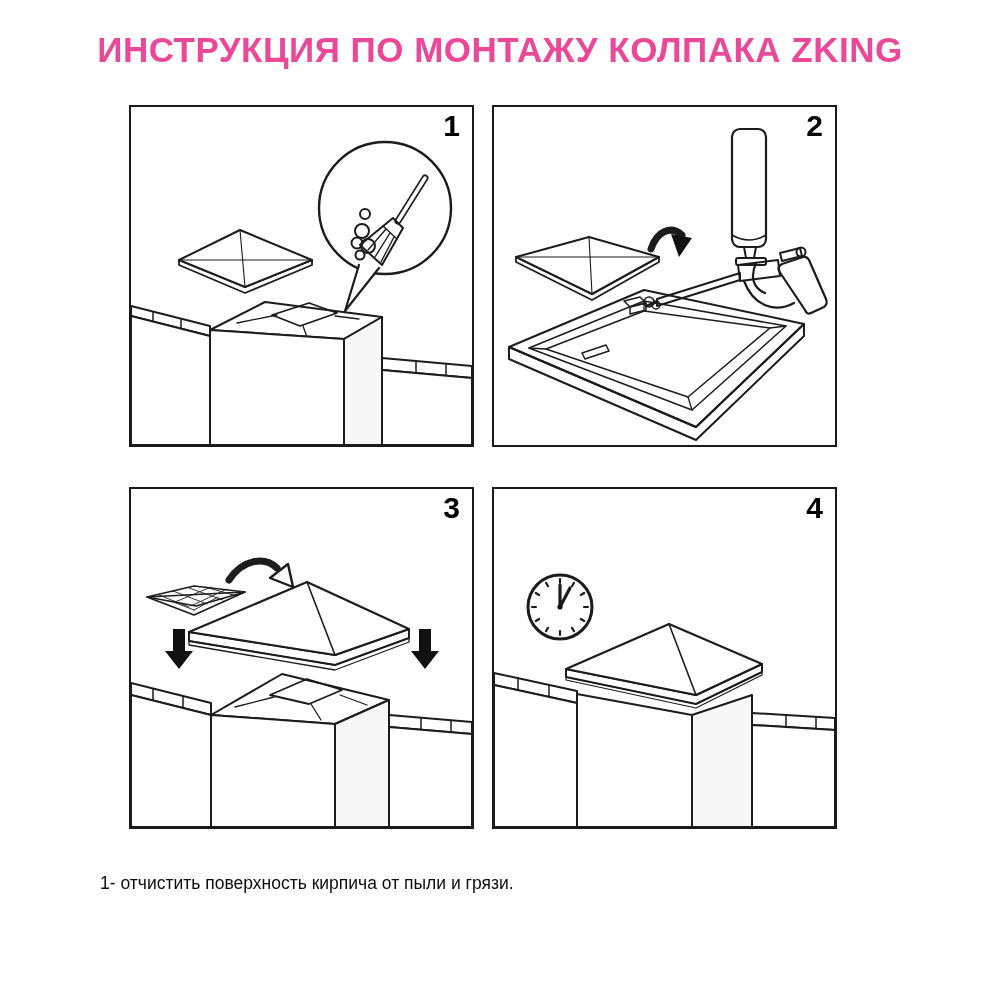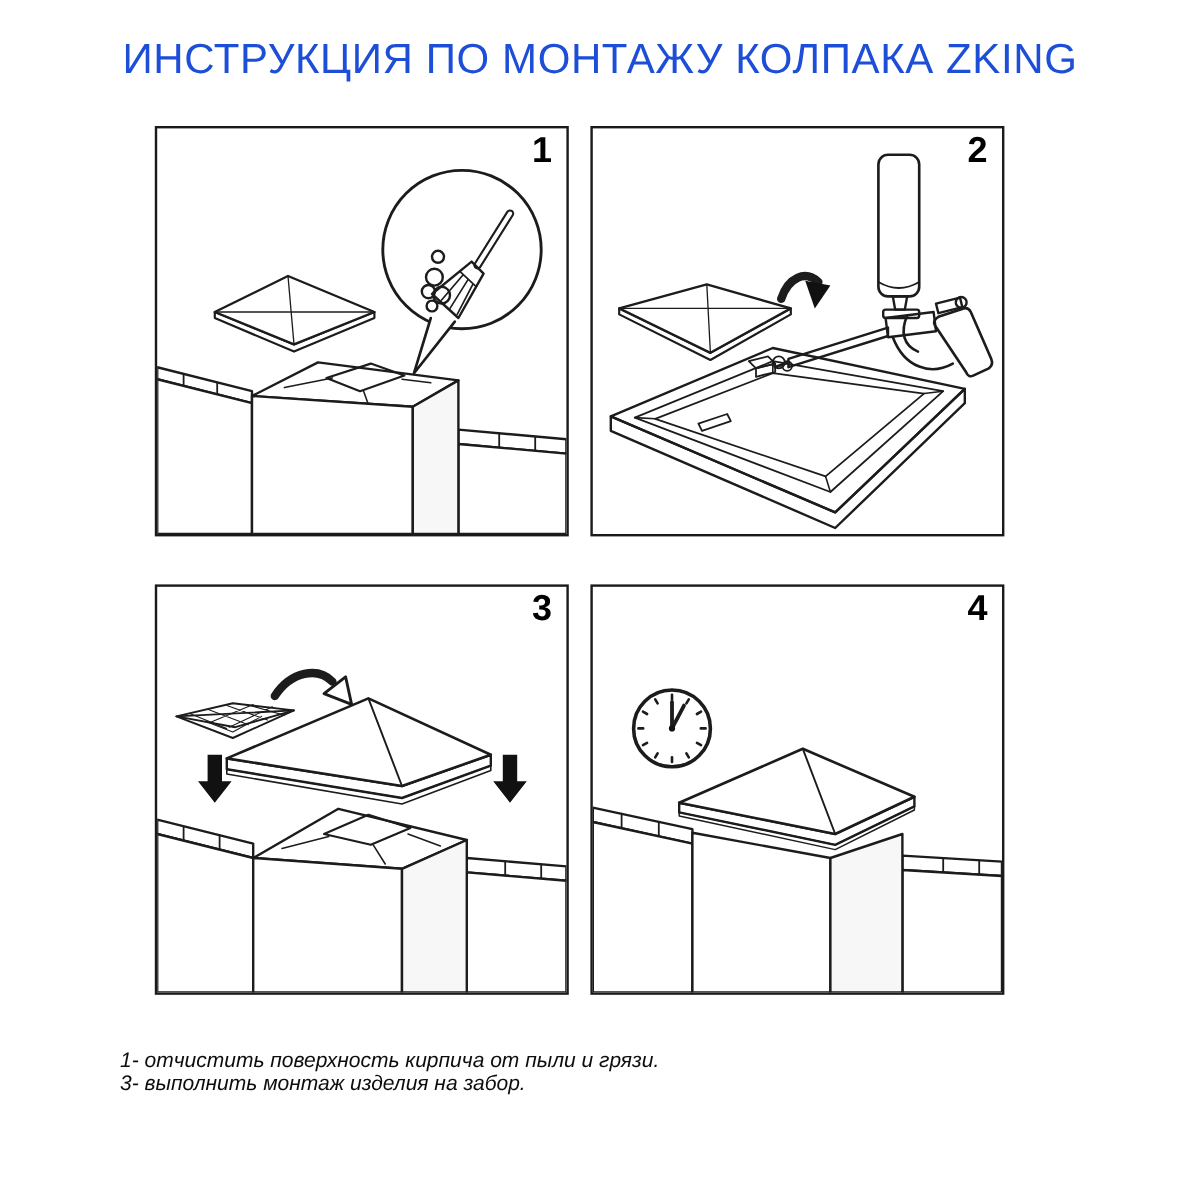--- a/index.html
+++ b/index.html
@@ -1,22 +1,22 @@
 <!DOCTYPE html>
 <html><head>
 <meta charset="utf-8">
 <style>
   html,body{margin:0;padding:0;background:#fff;}
   body{width:1000px;height:1000px;position:relative;font-family:"Liberation Sans","DejaVu Sans",sans-serif;color:#0d0d0d;overflow:hidden;}
-  .title{position:absolute;top:30px;left:0;width:1000px;text-align:center;font-size:35px;font-weight:400;letter-spacing:.5px;color:#1d4ed8;white-space:nowrap;}
+  .title{position:absolute;top:30px;left:0;width:1000px;text-align:center;font-size:35px;font-weight:700;letter-spacing:.5px;color:#ec4899;white-space:nowrap;}
   .panel{position:absolute;width:341px;height:338px;border:2px solid #1a1a1a;background:#fff;}
   #p1{left:129px;top:105px}#p2{left:492px;top:105px}#p3{left:129px;top:487px}#p4{left:492px;top:487px}
   .num{position:absolute;top:2px;right:12px;font-size:30px;font-weight:700;color:#000;}
   .instructions{position:absolute;left:100px;top:874px;font-size:17.5px;line-height:19px;}
-  .instructions div{white-space:nowrap;font-style:italic;}
+  .instructions div{white-space:nowrap;}
   svg{display:block}
   .ln{stroke:#1c1c1c;fill:none;stroke-linejoin:round;stroke-linecap:round;}
 </style>
 </head>
 <body>
 
 <svg width="0" height="0" style="position:absolute" aria-hidden="true">
 <defs>
   <pattern id="bwL" width="92" height="30" patternUnits="userSpaceOnUse" patternTransform="rotate(14)">
     <path d="M0 1 H92 M0 16 H92 M23 1 V16 M69 16 V30" fill="none" stroke="#222" stroke-width="1.6"></path>
@@ -221,14 +221,13 @@
       <path d="M66,90 L66,94 M80,93.8 L78,97.2 M90.2,104 L86.8,106 M94,118 L90,118 M90.2,132 L86.8,130 M80,142.2 L78,138.8 M66,146 L66,142 M52,142.2 L54,138.8 M41.8,132 L45.2,130 M38,118 L42,118 M41.8,104 L45.2,106 M52,93.8 L54,97.2" class="ln" stroke-width="2.2"></path>
       <path d="M66,118 L66,96 M66,118 L76,99" class="ln" stroke-width="3.2"></path>
       <circle cx="66" cy="118" r="2.6" fill="#111"></circle>
     </g>
   </svg>
   <span class="num">4</span>
 </figure>
 
 <div class="instructions">
   <div>1- отчистить поверхность кирпича от пыли и грязи.</div>
-  <div>3- выполнить монтаж изделия на забор.</div>
 </div>
 
 </body></html>

